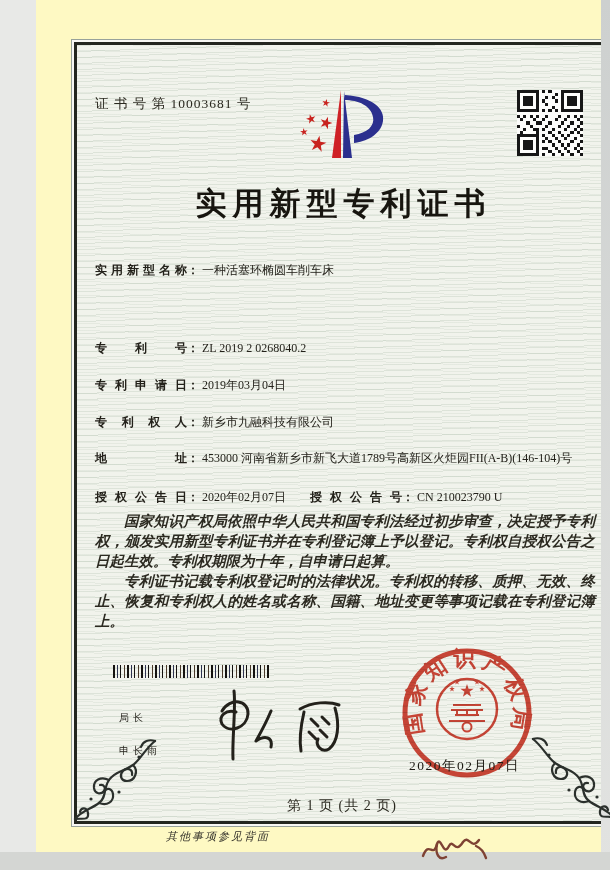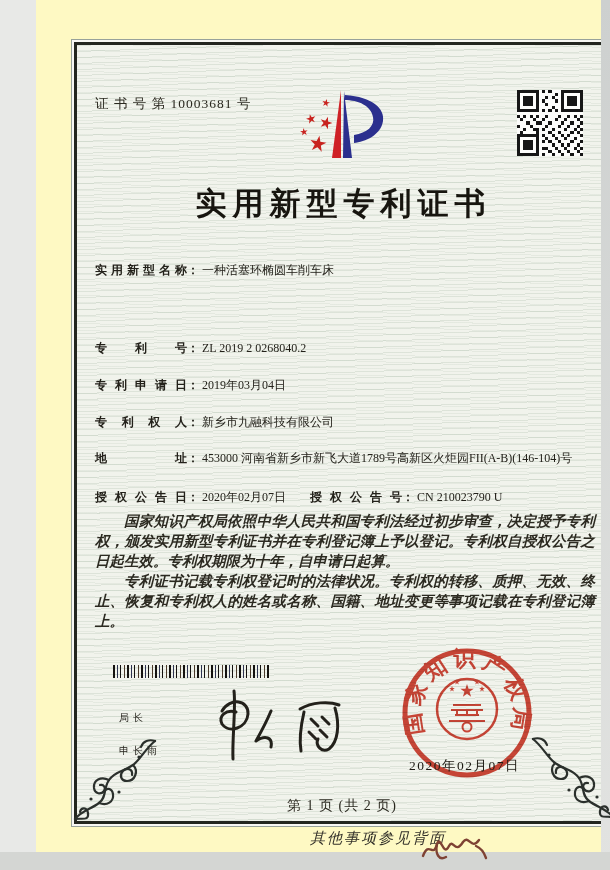--- a/index.html
+++ b/index.html
@@ -35,21 +35,21 @@
   .director{font-size:10px;letter-spacing:4px;color:#23211a;}
   .d1{left:42px;top:666px}.d2{left:42px;top:699px}
   .sig{left:128px;top:640px;}
   .seal{left:322px;top:600px;mix-blend-mode:multiply;opacity:.93;}
   .sealdate{left:332px;top:712px;font-size:13.5px;letter-spacing:1.5px;color:#1e1b14;z-index:5;}
   .pageline{left:20px;top:752px;width:490px;text-align:center;font-size:14px;
             letter-spacing:1px;color:#2a281f;}
   .flourish{z-index:3;}
   .fl-bl{left:-8px;top:690px;}
   .fl-br{left:452px;top:688px;transform:scaleX(-1);}
-  .backnote{left:130px;top:829px;width:280px;text-align:right;font-size:15px;
+  .backnote{left:130px;top:829px;width:280px;text-align:left;font-size:11px;
             font-style:italic;letter-spacing:2px;color:#33312a;}
   .scribble{left:382px;top:832px;z-index:6;}
 </style>
 </head>
 <body>
 
 <div class="abs paper">
 
   <div class="abs frame">
 

